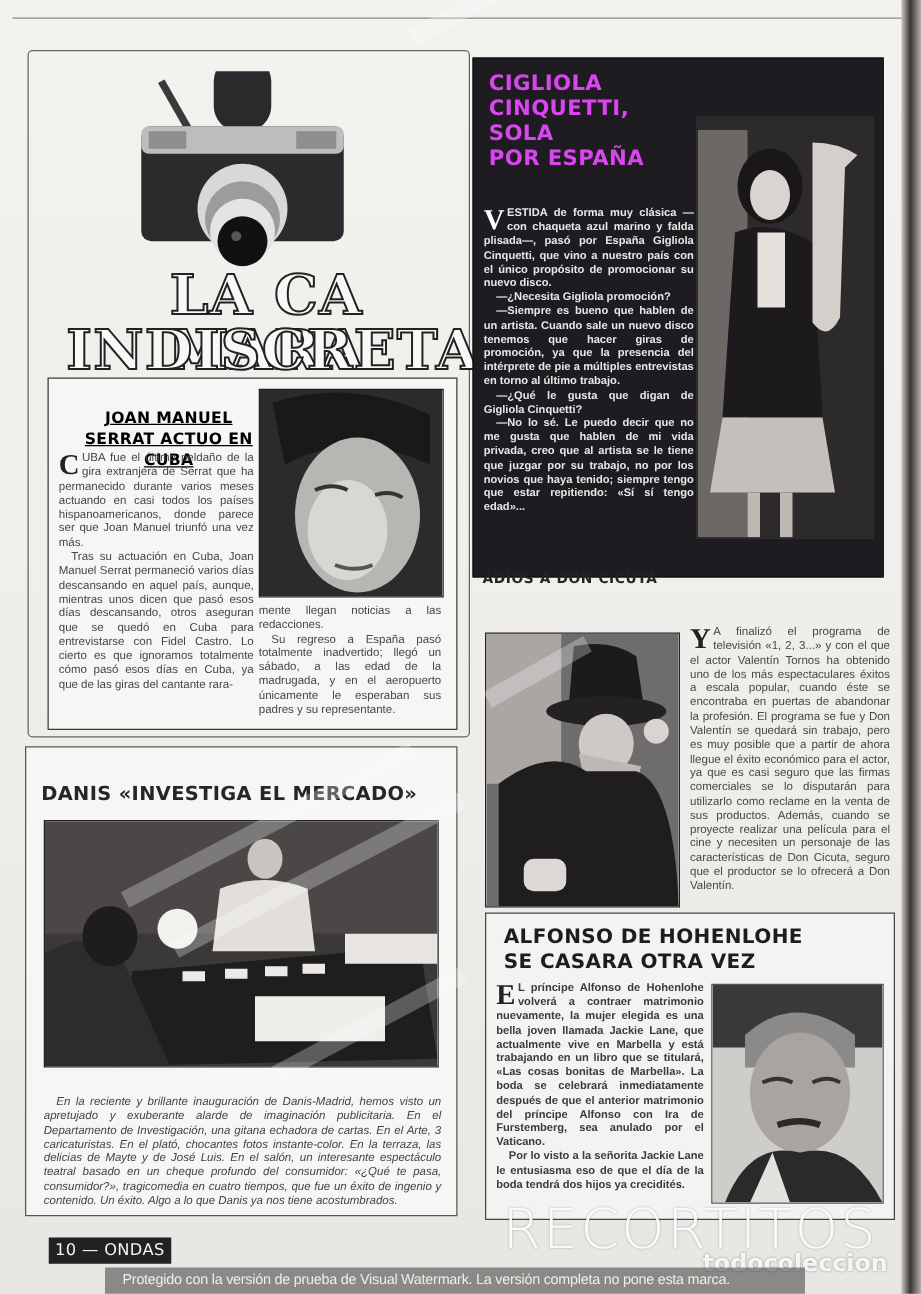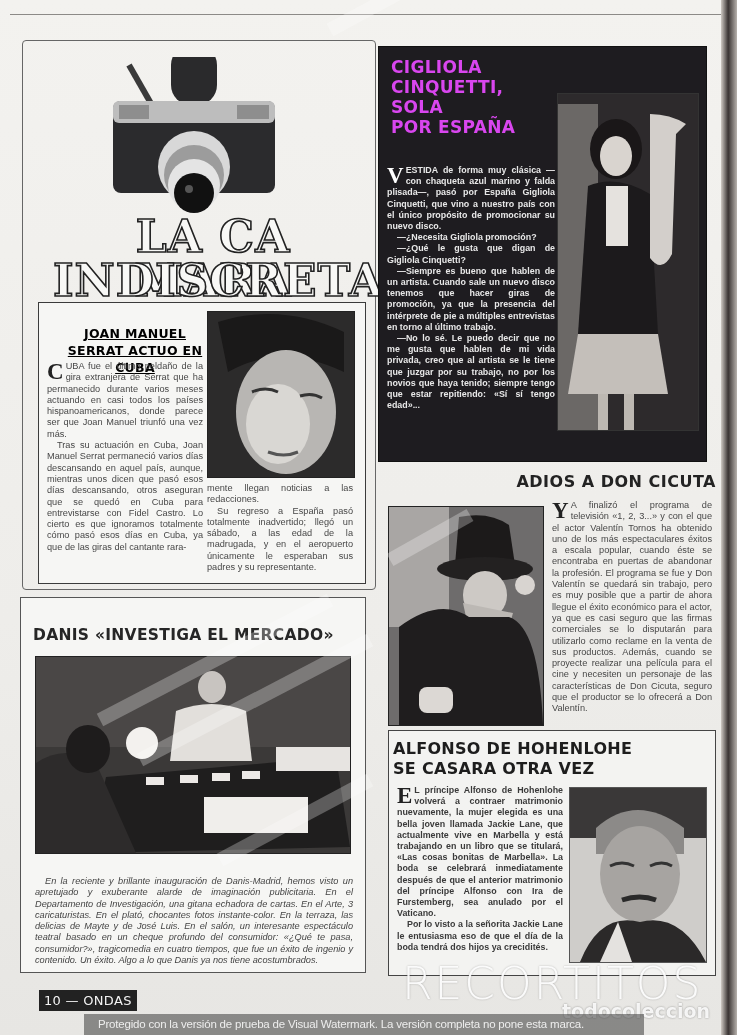--- a/index.html
+++ b/index.html
@@ -45,27 +45,27 @@
   .serrat .photo { left:168px; top:8px; width:146px; height:165px; }
 
   
   .cinq { left:378px; top:46px; width:327px; height:414px; background:#1e1c20; border-color:#111; }
   .cinq h2 { position:absolute; left:12px; top:10px; margin:0; font-family:"DejaVu Sans", sans-serif; font-weight:bold; font-size:17px; line-height:20px; color:#d946ef; letter-spacing:.3px; }
   .cinq .t { left:8px; top:118px; width:168px; color:#e8e8e8; font-weight:bold; font-size:8.9px; line-height:11.2px; }
   .cinq .t .dropcap { color:#fff; }
   .cinq .photo { left:178px; top:46px; width:140px; height:336px; border-color:#333; }
 
   
-  .adios-title { position:absolute; left:386px; top:472px; width:330px; text-align:right; font-family:"DejaVu Sans", sans-serif; font-weight:bold; font-size:16px; color:#232323; letter-spacing:.5px; }
+  .adios-title { position:absolute; left:386px; top:456px; width:330px; text-align:left; font-family:"DejaVu Sans", sans-serif; font-weight:bold; font-size:11px; color:#232323; letter-spacing:.5px; }
   .adios-photo { left:388px; top:506px; width:154px; height:218px; }
   .adios-text { left:552px; top:500px; width:160px; }
 
   
   .alfonso { left:388px; top:730px; width:326px; height:244px; border-color:#444; background:#f3f3f1; }
-  .alfonso h2 { position:absolute; left:4px; top:8px; margin:0; font-family:"DejaVu Sans", sans-serif; font-weight:bold; font-size:16px; line-height:20px; color:#1d1d1d; letter-spacing:.3px; }
+  .alfonso h2 { position:absolute; left:14px; top:8px; margin:0; font-family:"DejaVu Sans", sans-serif; font-weight:bold; font-size:16px; line-height:20px; color:#1d1d1d; letter-spacing:.3px; }
   .alfonso .t { left:8px; top:54px; width:166px; font-weight:bold; font-size:8.9px; line-height:11.2px; color:#3a3a3a; }
   .alfonso .photo { left:180px; top:56px; width:136px; height:174px; border-color:#555; }
 
   
   .danis { left:20px; top:597px; width:344px; height:374px; border-color:#555; }
   .danis h2 { position:absolute; left:12px; top:28px; margin:0; font-family:"DejaVu Sans", sans-serif; font-weight:bold; font-size:15.5px; color:#262626; letter-spacing:.3px; }
   .danis .photo { left:14px; top:58px; width:314px; height:196px; }
   .danis .t { left:14px; top:278px; width:318px; font-style:italic; font-size:9.2px; line-height:11.3px; color:#444; }
 
   
@@ -127,22 +127,22 @@
   <div class="box cinq">
     <h2>
       <div>CIGLIOLA</div>
       <div>CINQUETTI,</div>
       <div>SOLA</div>
       <div>POR ESPAÑA</div>
     </h2>
     <div class="col-text t">
       <p class="first"><span class="dropcap">V</span><span>ESTIDA de forma muy clásica —con chaqueta azul marino y falda plisada—, pasó por España Gigliola Cinquetti, que vino a nuestro país con el único propósito de promocionar su nuevo disco.</span></p>
       <p>—¿Necesita Gigliola promoción?</p>
+      <p>—Siempre es bueno que hablen de un artista. Cuando sale un nuevo disco tenemos que hacer giras de promoción, ya que la presencia del intérprete de pie a múltiples entrevistas en torno al último trabajo.</p>
       <p>—¿Qué le gusta que digan de Gigliola Cinquetti?</p>
-      <p>—Siempre es bueno que hablen de un artista. Cuando sale un nuevo disco tenemos que hacer giras de promoción, ya que la presencia del intérprete de pie a múltiples entrevistas en torno al último trabajo.</p>
       <p>—No lo sé. Le puedo decir que no me gusta que hablen de mi vida privada, creo que al artista se le tiene que juzgar por su trabajo, no por los novios que haya tenido; siempre tengo que estar repitiendo: «Sí sí tengo edad»...</p>
     </div>
     <div class="photo">
       <svg width="140" height="336" viewBox="0 0 140 336">
         <rect width="140" height="336" fill="#2d2a2c"></rect>
         <rect x="0" y="10" width="40" height="326" fill="#6b6866"></rect>
         <ellipse cx="58" cy="55" rx="26" ry="30" fill="#1a1718"></ellipse>
         <ellipse cx="58" cy="62" rx="16" ry="20" fill="#d9d4cf"></ellipse>
         <path d="M30 92 Q58 80 92 100 L100 240 L20 240 Z" fill="#1c1a1c"></path>
         <rect x="48" y="92" width="22" height="60" fill="#e5e2de"></rect>

